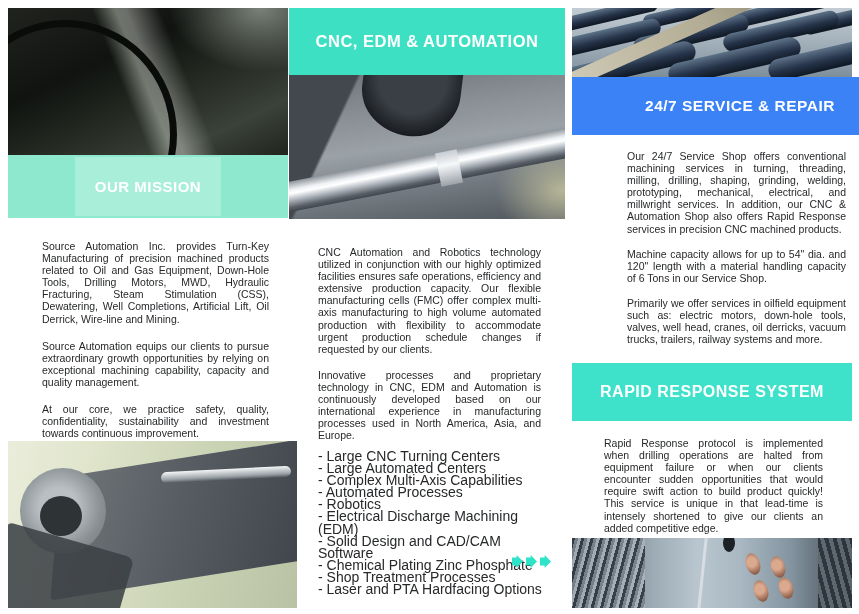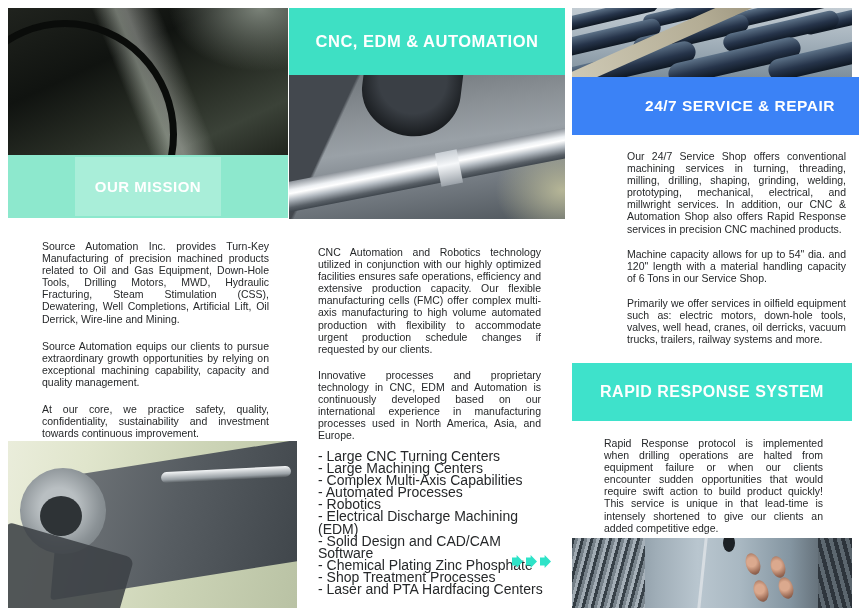--- a/index.html
+++ b/index.html
@@ -133,29 +133,29 @@
     <div class="collar"></div>
   </div>
 
   <div class="textblock text-mid">
     <p>CNC Automation and Robotics technology utilized in conjunction with our highly optimized facilities ensures safe operations, efficiency and extensive production capacity. Our flexible manufacturing cells (FMC) offer complex multi-axis manufacturing to high volume automated production with flexibility to accommodate urgent production schedule changes if requested by our clients.</p>
     <p>Innovative processes and proprietary technology in CNC, EDM and Automation is continuously developed based on our international experience in manufacturing processes used in North America, Asia, and Europe.</p>
   </div>
 
   <ul class="caps">
       <li>- Large CNC Turning Centers</li>
-      <li>- Large Machining Centers</li>
+      <li>- Large Automated Centers</li>
       <li>- Complex Multi-Axis Capabilities</li>
       <li>- Automated Processes</li>
       <li>- Robotics</li>
       <li>- Electrical Discharge Machining (EDM)</li>
       <li>- Solid Design and CAD/CAM Software</li>
       <li>- Chemical Plating Zinc Phosphate</li>
       <li>- Shop Treatment Processes</li>
-      <li>- Laser and PTA Hardfacing Centers</li>
+      <li>- Laser and PTA Hardfacing Options</li>
     </ul>
 
   <div class="arrows">
     <span class="arrow"></span>
     <span class="arrow"></span>
     <span class="arrow"></span>
   </div>
 
   <div class="photo photo-pipes">
     <div class="pipe" style="left:-18px;top:0px;width:105px;height:14px;"></div>

